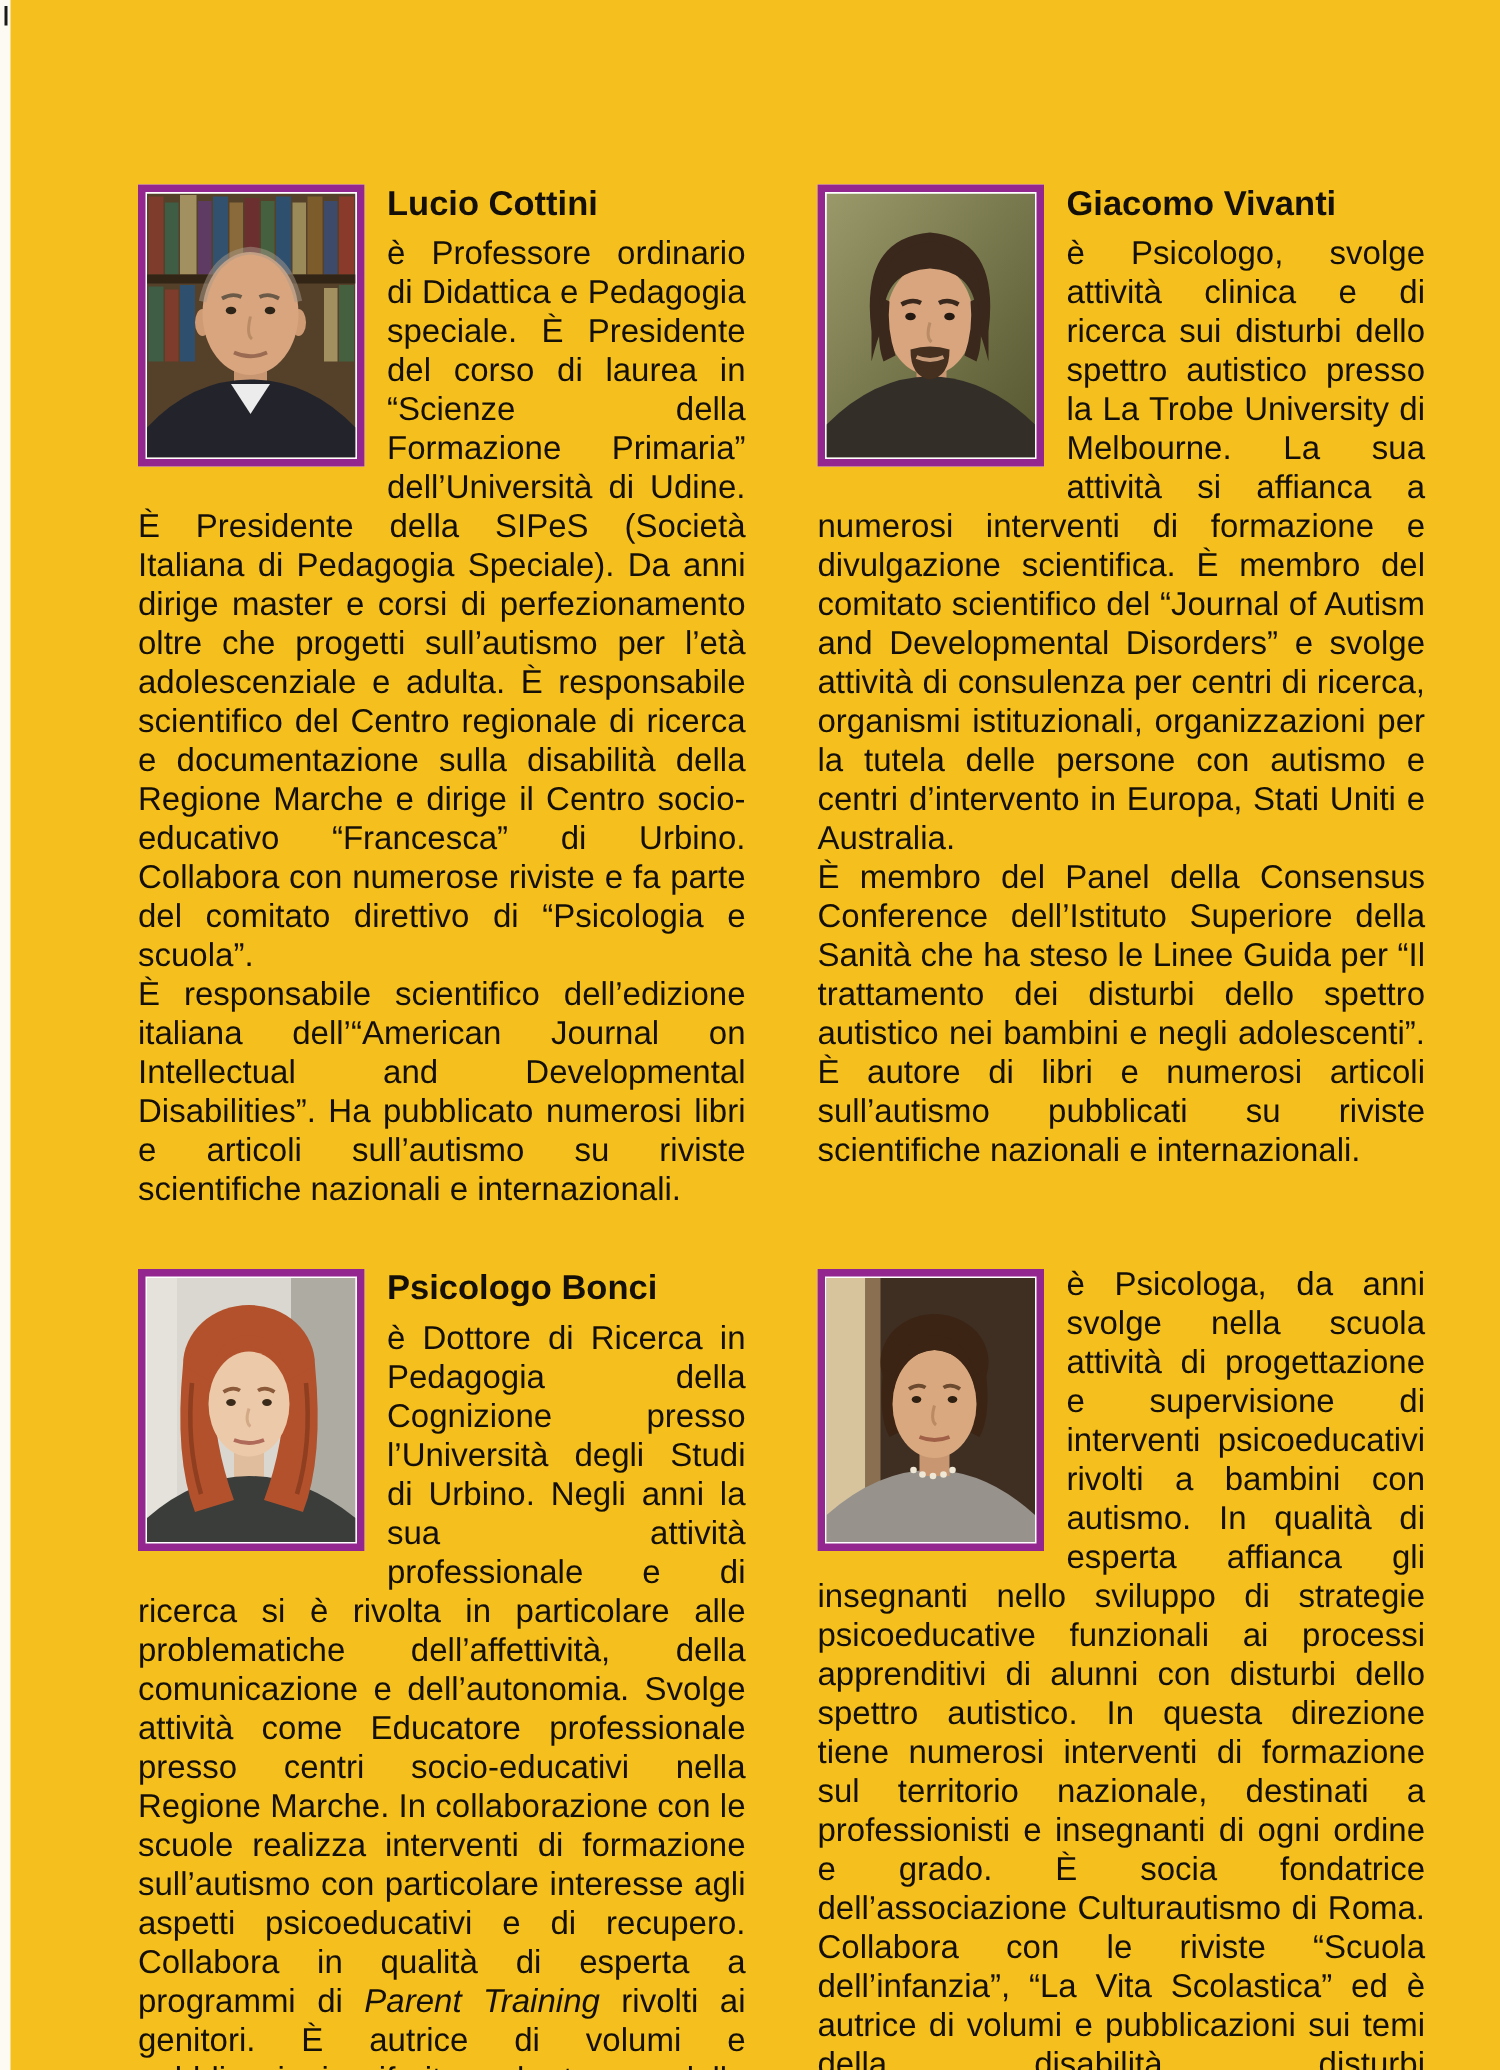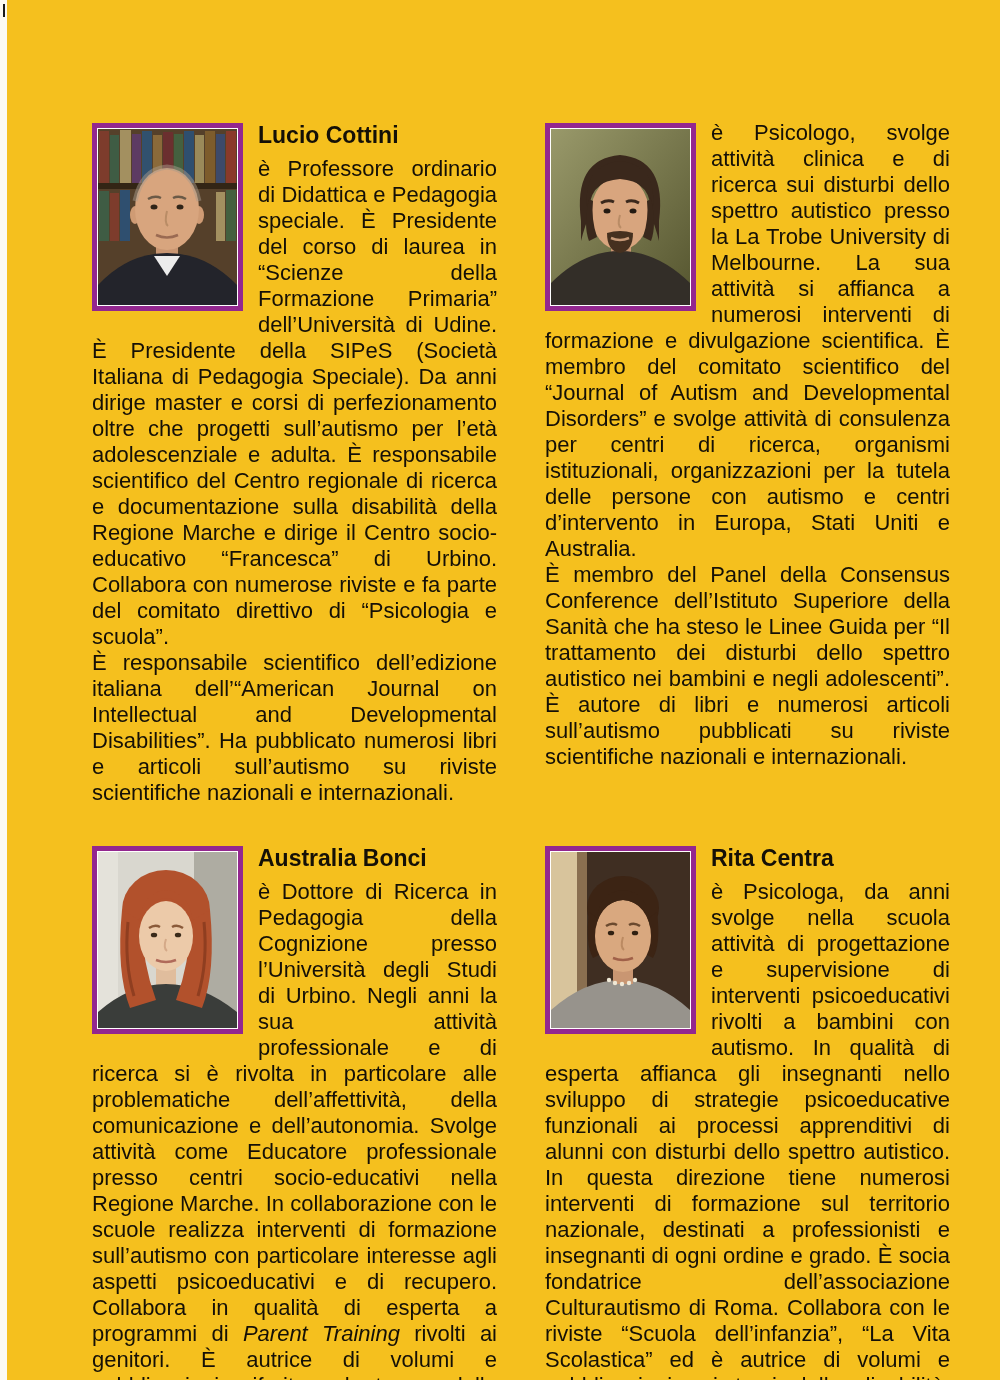--- a/index.html
+++ b/index.html
@@ -144,20 +144,21 @@
         <path d="M100,70 Q106,96 100,112 L92,108 Q98,90 96,72 Z" fill="#3a281c"></path>
         <path d="M50,74 Q57,70 63,73" stroke="#3a281c" stroke-width="3" fill="none"></path>
         <path d="M75,73 Q81,70 88,74" stroke="#3a281c" stroke-width="3" fill="none"></path>
         <ellipse cx="56" cy="82" rx="3.5" ry="2.5" fill="#241a12"></ellipse>
         <ellipse cx="82" cy="82" rx="3.5" ry="2.5" fill="#241a12"></ellipse>
         <path d="M69,86 Q66,96 70,99" stroke="#b98c66" stroke-width="2" fill="none"></path>
         <path d="M56,104 Q69,100 82,104 Q82,122 69,124 Q56,122 56,104 Z" fill="#45301f"></path>
         <path d="M60,109 Q69,113 78,109" stroke="#c79a78" stroke-width="2.5" fill="none"></path>
       </svg>
     </div>
+    <h2 class="author-name">Giacomo Vivanti</h2>
     <p class="bio-text"><span>è Psicologo, svolge attività clinica e di ricerca sui disturbi dello spettro autistico presso la La Trobe University di Melbourne. La sua attività si affianca a numerosi interventi di formazione e divulgazione scientifica. È membro del comitato scientifico del “Journal of Autism and Developmental Disorders” e svolge attività di consulenza per centri di ricerca, organismi istituzionali, organizzazioni per la tutela delle persone con autismo e centri d’intervento in Europa, Stati Uniti e Australia.</span><br><span>È membro del Panel della Consensus Conference dell’Istituto Superiore della Sanità che ha steso le Linee Guida per “Il trattamento dei disturbi dello spettro autistico nei bambini e negli adolescenti”. È autore di libri e numerosi articoli sull’autismo pubblicati su riviste scientifiche nazionali e internazionali.</span></p>
   </section>
 
   <section class="bio">
     <div class="photo-frame" style="border-color: rgb(147, 39, 143);">
       <svg viewBox="0 0 139 176" preserveAspectRatio="none">
         <rect width="139" height="176" fill="#d9d7cf"></rect>
         <rect x="0" y="0" width="20" height="176" fill="#e4e2da"></rect>
         <rect x="96" y="0" width="43" height="176" fill="#aeaca2"></rect>
         <rect x="58" y="112" width="20" height="22" fill="#e0bd9d"></rect>
@@ -170,21 +171,21 @@
         <ellipse cx="68" cy="84" rx="27" ry="35" fill="#eccaa9"></ellipse>
         <path d="M41,76 Q42,40 68,38 Q94,40 95,76 Q90,48 68,46 Q46,48 41,76 Z" fill="#b2512c"></path>
         <path d="M51,76 Q57,72 62,75" stroke="#8a5a3a" stroke-width="2.5" fill="none"></path>
         <path d="M74,75 Q79,72 85,76" stroke="#8a5a3a" stroke-width="2.5" fill="none"></path>
         <ellipse cx="56" cy="83" rx="3.2" ry="2.3" fill="#3a2a1a"></ellipse>
         <ellipse cx="80" cy="83" rx="3.2" ry="2.3" fill="#3a2a1a"></ellipse>
         <path d="M68,87 Q65,96 69,99" stroke="#d4a988" stroke-width="2" fill="none"></path>
         <path d="M58,108 Q68,112 78,108" stroke="#b06a5a" stroke-width="2.5" fill="none"></path>
       </svg>
     </div>
-    <h2 class="author-name">Australia Bonci</h2>
+    <h2 class="author-name">Psicologo Bonci</h2>
     <p class="bio-text"><span>è Dottore di Ricerca in Pedagogia della Cognizione presso l’Università degli Studi di Urbino. Negli anni la sua attività professionale e di ricerca si è rivolta in particolare alle problematiche dell’affettività, della comunicazione e dell’autonomia. Svolge attività come Educatore professionale presso centri socio-educativi nella Regione Marche. In collaborazione con le scuole realizza interventi di formazione sull’autismo con particolare interesse agli aspetti psicoeducativi e di recupero. Collabora in qualità di esperta a programmi di </span><i>Parent Training</i><span> rivolti ai genitori. È autrice di volumi e pubblicazioni riferite al tema della disabilità e dell’autismo.</span></p>
   </section>
 
   <section class="bio">
     <div class="photo-frame" style="border-color: rgb(147, 39, 143);">
       <svg viewBox="0 0 139 176" preserveAspectRatio="none">
         <rect width="139" height="176" fill="#3f2e22"></rect>
         <rect x="0" y="0" width="26" height="176" fill="#d8c49c"></rect>
         <rect x="26" y="0" width="10" height="176" fill="#8a6f50"></rect>
         <path d="M0,176 L0,158 Q34,128 70,128 Q106,128 139,158 L139,176 Z" fill="#97938c"></path>
@@ -200,17 +201,16 @@
         <ellipse cx="84" cy="81" rx="3.2" ry="2.3" fill="#2f2012"></ellipse>
         <path d="M72,85 Q69,95 73,98" stroke="#bb8a62" stroke-width="2" fill="none"></path>
         <path d="M62,106 Q72,110 82,106" stroke="#a06048" stroke-width="2.5" fill="none"></path>
         <circle cx="58" cy="128" r="2.2" fill="#efe8d6"></circle>
         <circle cx="64" cy="131" r="2.2" fill="#efe8d6"></circle>
         <circle cx="71" cy="132" r="2.2" fill="#efe8d6"></circle>
         <circle cx="78" cy="131" r="2.2" fill="#efe8d6"></circle>
         <circle cx="84" cy="128" r="2.2" fill="#efe8d6"></circle>
       </svg>
     </div>
-    <h2 class="author-name">Rita Centra</h2>
     <p class="bio-text"><span>è Psicologa, da anni svolge nella scuola attività di progettazione e supervisione di interventi psicoeducativi rivolti a bambini con autismo. In qualità di esperta affianca gli insegnanti nello sviluppo di strategie psicoeducative funzionali ai processi apprenditivi di alunni con disturbi dello spettro autistico. In questa direzione tiene numerosi interventi di formazione sul territorio nazionale, destinati a professionisti e insegnanti di ogni ordine e grado. È socia fondatrice dell’associazione Culturautismo di Roma. Collabora con le riviste “Scuola dell’infanzia”, “La Vita Scolastica” ed è autrice di volumi e pubblicazioni sui temi della disabilità, disturbi dell’apprendimento e autismo.</span></p>
   </section>
 
 </div>
 
 </body></html>

